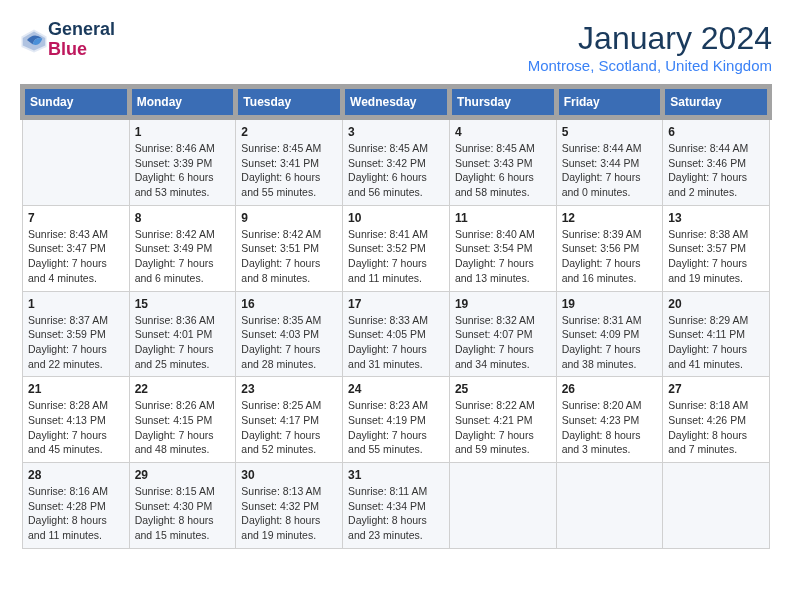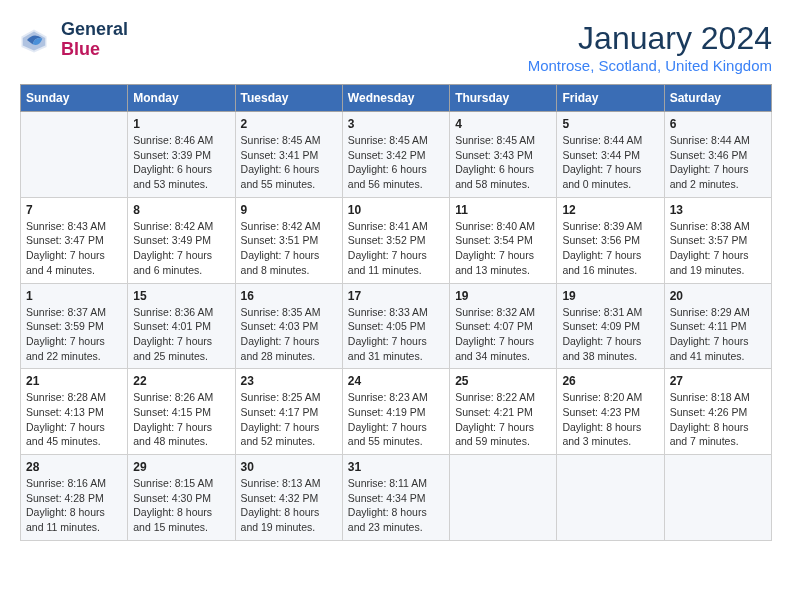--- a/index.html
+++ b/index.html
@@ -12,21 +12,21 @@
     }
     .header {
       display: flex;
       justify-content: space-between;
       align-items: flex-start;
       margin-bottom: 10px;
     }
     .logo {
       display: flex;
       align-items: center;
-      gap: 13px;
+      gap: 0;
     }
     .logo-icon {
       width: 28px;
       height: 28px;
     }
     .title-block {
       text-align: right;
     }
     .month-title {
       font-size: 32px;
@@ -42,21 +42,21 @@
       border-collapse: collapse;
       font-size: 11px;
     }
     thead tr th {
       background-color: #3a6db5;
       color: #fff;
       padding: 6px 5px;
       text-align: left;
       font-size: 12px;
       font-weight: bold;
-      border: 1px solid #a3a3a3;
+      border: 5px solid #a3a3a3;
     }
     tbody tr td {
       vertical-align: top;
       padding: 5px 5px;
       border: 1px solid #d0d0d0;
       color: #222;
       height: 80px;
       width: 107px;
     }
     tbody tr:nth-child(odd) {

